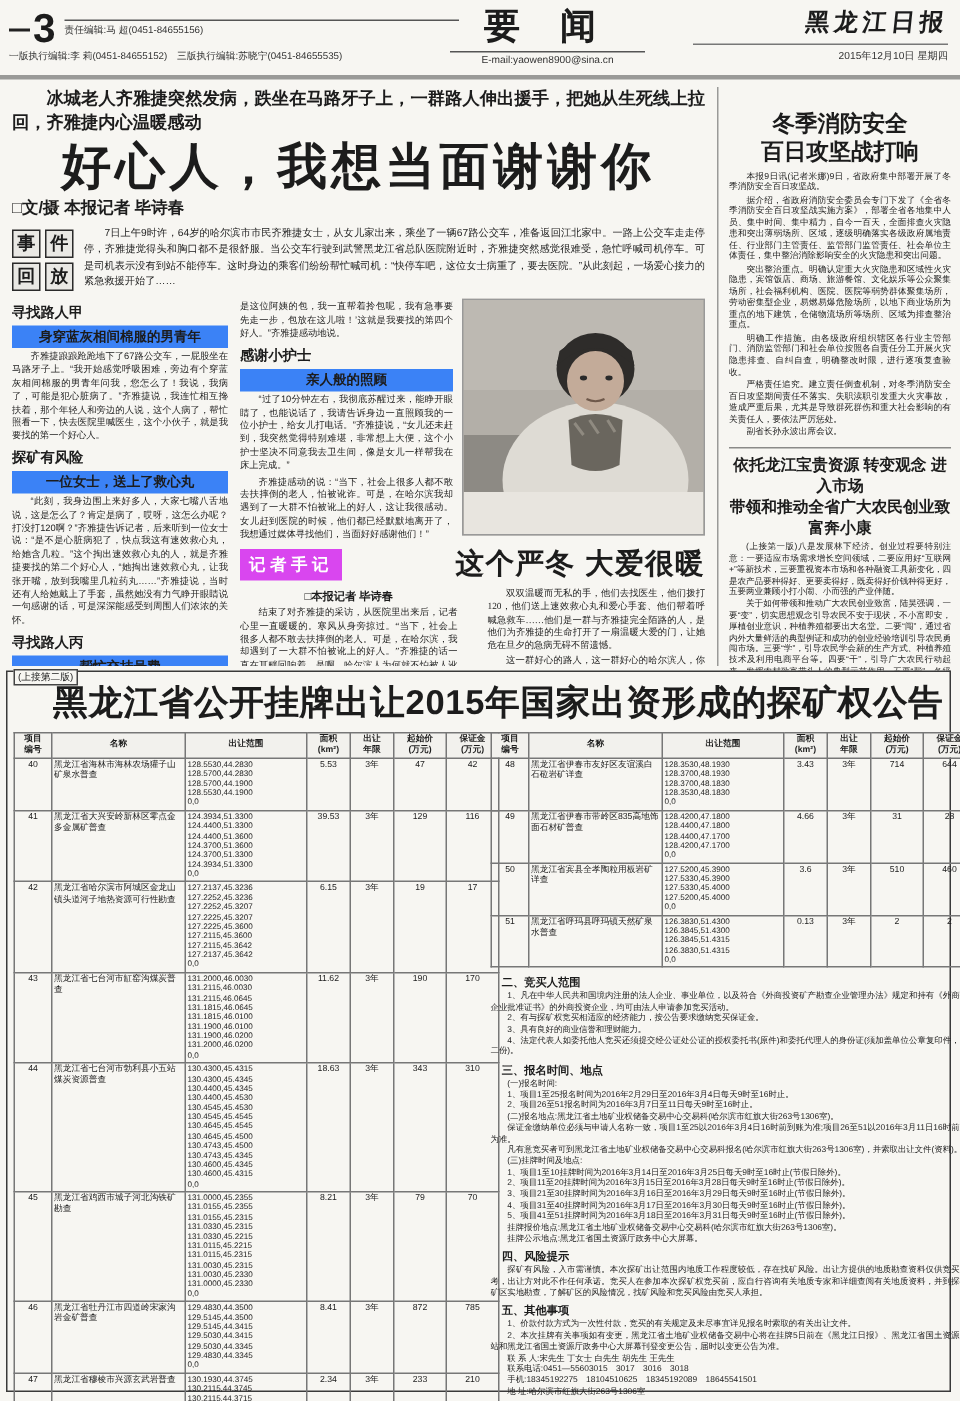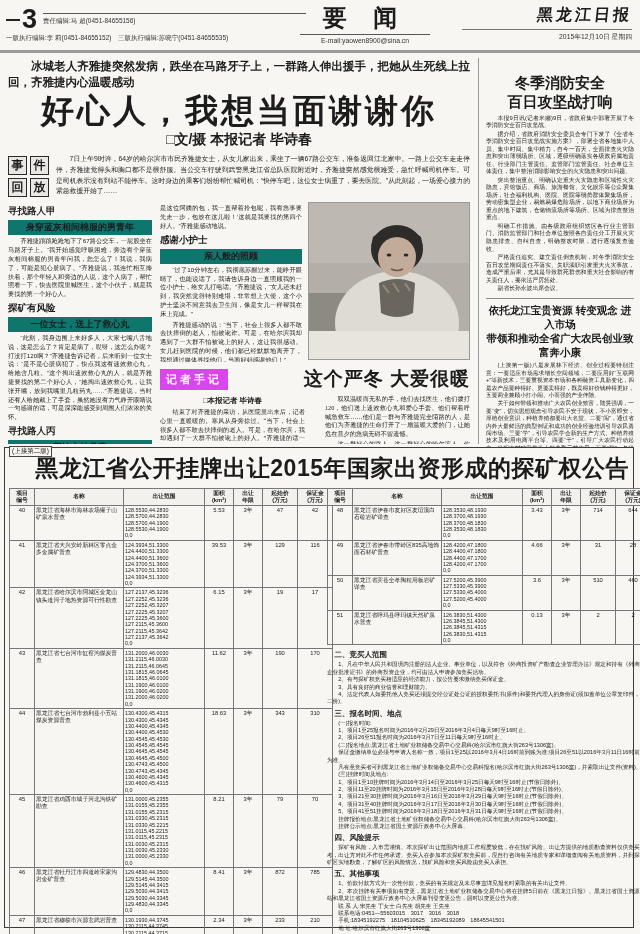--- a/index.html
+++ b/index.html
@@ -22,30 +22,30 @@
   .hdr-right{position:absolute;right:8px;top:5px;width:170px;text-align:right;}
   .masthead{font-family:"Liberation Serif","DejaVu Serif",serif;font-size:16px;font-weight:bold;
             letter-spacing:3px;transform:skewX(-6deg);}
   .mast-rule{height:1px;background:#777;margin:3px 0 2px;}
   .dateline{font-size:6.8px;color:#333;}
   
   .main{position:absolute;top:58px;left:8px;width:462px;height:386px;overflow:hidden;}
   .vrule{position:absolute;top:58px;left:478px;width:1px;height:386px;background:#9a9a98;}
   .kicker{font-size:11.5px;font-weight:bold;line-height:1.4;text-indent:2em;text-align:justify;}
   .headline{font-size:33px;font-weight:900;text-align:center;letter-spacing:3px;line-height:1.1;margin:3px 0 2px;}
-  .byline{text-align:center;font-size:14px;font-weight:bold;margin:2px 0 5px;}
+  .byline{text-align:left;font-size:11px;font-weight:bold;margin:2px 0 5px;}
   .intro-row{display:flex;gap:6px;}
   .tagbox{width:42px;display:grid;grid-template-columns:19px 19px;grid-gap:3px;align-content:start;padding-top:2px;}
   .tagbox span{display:block;width:17px;height:17px;border:1.5px solid #2a2a2a;font-size:12px;font-weight:900;
                text-align:center;line-height:17px;background:#e9e8e4;}
   .intro-text{flex:1;font-size:6.8px;line-height:1.55;text-align:justify;text-indent:2em;}
   .art-body{display:flex;gap:8px;margin-top:5px;}
   .col1{width:146px;height:268px;overflow:hidden;}
   .sec h4{font-size:9.5px;font-weight:900;margin:3px 0 2px;}
-  .sec .bar{background:#0f766e;text-align:center;font-size:9px;font-weight:bold;padding:1px 0;}
+  .sec .bar{background:#3b82f6;text-align:center;font-size:9px;font-weight:bold;padding:1px 0;}
   .sec p{font-size:6.2px;line-height:1.42;text-align:justify;text-indent:2em;margin:2px 0;}
   .col23{flex:1;display:flex;flex-direction:column;}
   .row-top{display:flex;gap:6px;height:160px;overflow:hidden;}
   .col2top{width:142px;overflow:hidden;}
   .col2top p{font-size:6.2px;line-height:1.42;text-align:justify;margin:2px 0;}
   .col2top p.ind{text-indent:2em;}
   .photo{width:160px;height:156px;background:#b9b5ae;overflow:hidden;border:1px solid #999;}
   .notes{margin-top:4px;}
   .notes-head{display:flex;align-items:center;gap:6px;}
   .notes-label{background:#d946ef;color:#fff;font-size:11px;font-weight:bold;padding:3px 6px;letter-spacing:3px;}

